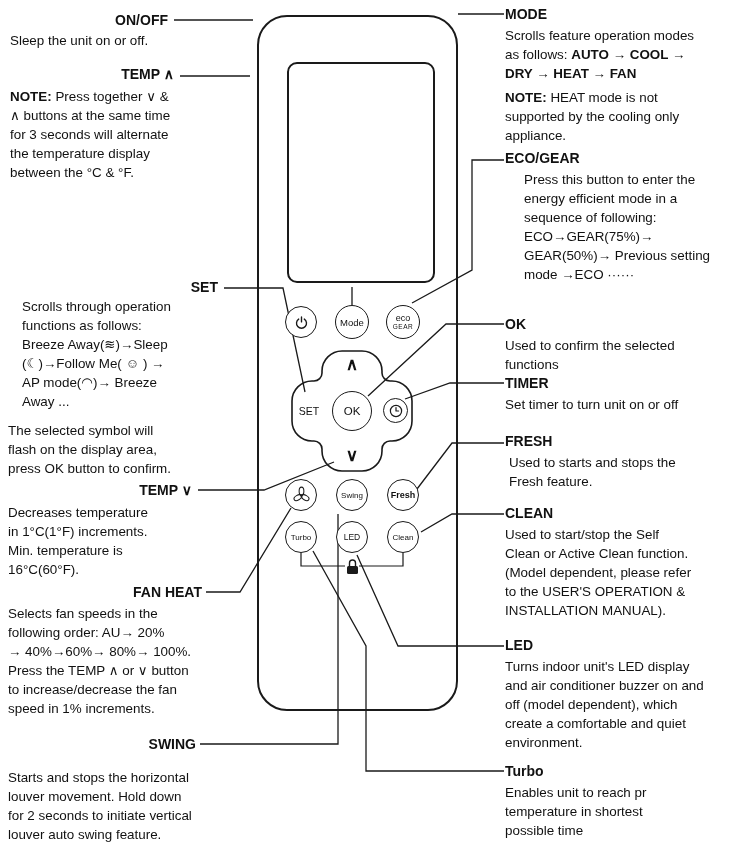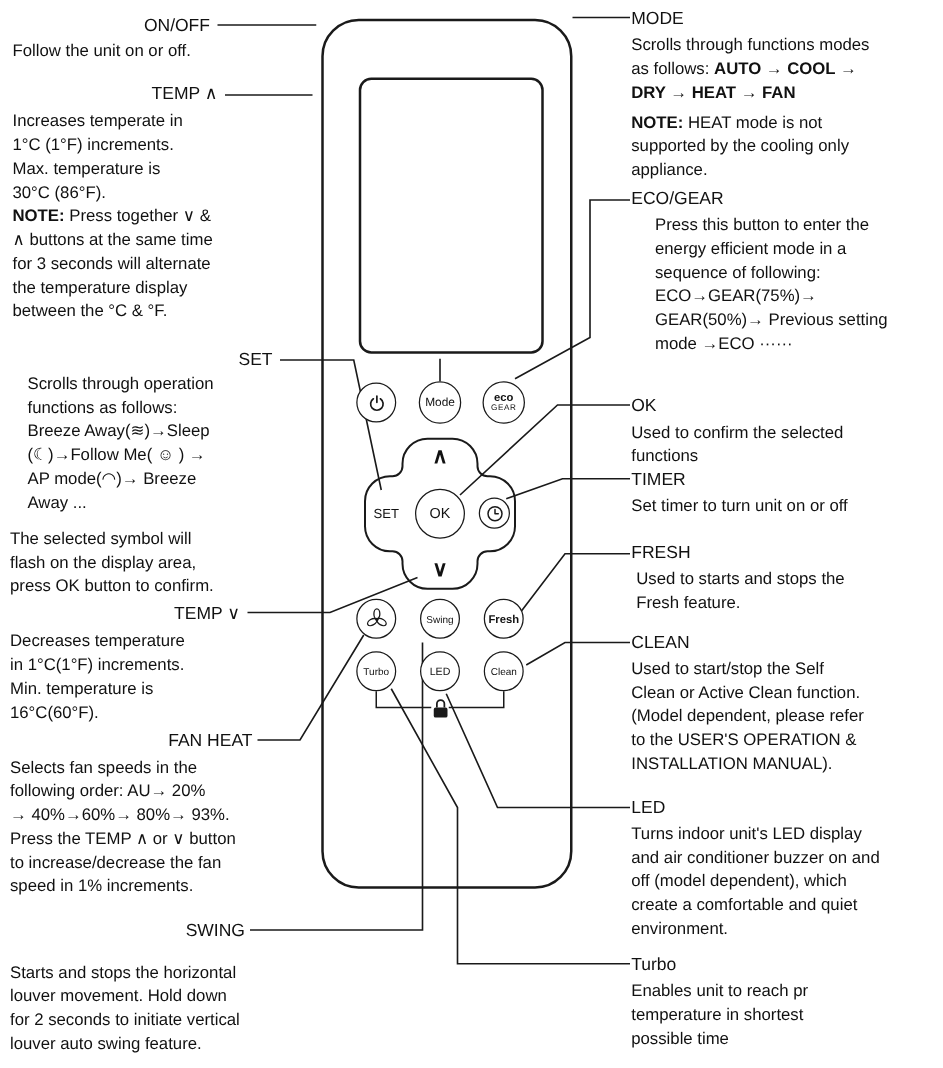--- a/index.html
+++ b/index.html
@@ -1,20 +1,20 @@
 <!DOCTYPE html>
 <html><head>
 <meta charset="utf-8">
 <style>
   html,body{margin:0;padding:0;}
   body{
     width:754px;height:854px;position:relative;background:#ffffff;
     font-family:"Liberation Sans",sans-serif;color:#111;overflow:hidden;
   }
-  .h{position:absolute;font-weight:normal;font-size:14px;line-height:16px;}
+  .h{position:absolute;font-weight:bold;font-size:14px;line-height:16px;}
   .hl{left:0;text-align:right;}
   .hr{left:505px;width:246px;text-align:left;}
   .body{position:absolute;font-size:13.4px;line-height:19px;white-space:pre-line;}
   .b{font-weight:bold;}
   .remote{position:absolute;left:257px;top:15px;width:201px;height:696px;
     border:2px solid #1a1a1a;border-radius:30px;background:#fff;box-sizing:border-box;}
   .display{position:absolute;left:287px;top:62px;width:148px;height:221px;
     border:2px solid #1a1a1a;border-radius:10px;background:#fff;box-sizing:border-box;}
   .btn{position:absolute;border:1.6px solid #1a1a1a;border-radius:50%;background:#fff;
     display:flex;flex-direction:column;align-items:center;justify-content:center;
@@ -64,21 +64,21 @@
 <div class="btn" style="left:285px;top:306px;width:32px;height:32px">
   <svg width="15" height="15" viewBox="0 0 24 24">
     <path d="M12 3 v8" stroke="#1a1a1a" stroke-width="2.2" fill="none" stroke-linecap="round"></path>
     <path d="M7.5 6.5 a8 8 0 1 0 9 0" stroke="#1a1a1a" stroke-width="2.2" fill="none" stroke-linecap="round"></path>
   </svg>
 </div>
 <div class="btn" style="left:335px;top:305px;width:34px;height:34px;font-size:9.5px">
   <span>Mode</span>
 </div>
 <div class="btn" style="left:386px;top:305px;width:34px;height:34px">
-  <span style="font-size:9px;font-weight:bold;line-height:9px">eco</span>
+  <span style="font-size:9px;font-weight:normal;line-height:9px">eco</span>
   <span style="font-size:6.5px;letter-spacing:.5px;line-height:8px">GEAR</span>
 </div>
 
 <div class="glyph" style="left:338px;top:355px;width:28px;height:20px;line-height:20px;font-size:17px">∧</div>
 <div class="glyph" style="left:338px;top:446px;width:28px;height:20px;line-height:20px;font-size:17px">∨</div>
 <div class="glyph" style="left:294px;top:404px;width:30px;height:14px;line-height:14px;font-size:10.5px;font-weight:400">SET</div>
 
 <div class="btn" style="left:332px;top:391px;width:40px;height:40px;font-size:11.5px">
   <span>OK</span>
 </div>
@@ -109,28 +109,24 @@
   <span>Turbo</span>
 </div>
 <div class="btn" style="left:336px;top:521px;width:32px;height:32px;font-size:8.5px">
   <span>LED</span>
 </div>
 <div class="btn" style="left:387px;top:521px;width:32px;height:32px;font-size:8px">
   <span>Clean</span>
 </div>
 
 <div class="h hl" style="top:12px;width:168px">ON/OFF</div>
-<div class="body" style="left:10px;top:31px;width:234px">Follow the unit on or off.</div>
+<div class="body" style="left:10px;top:31px;width:234px">Sleep the unit on or off.</div>
 
 <div class="h hl" style="top:66px;width:174px">TEMP ∧</div>
-<div class="body" style="left:10px;top:87px;width:240px"><span>Increases temperate in
-1°C (1°F) increments.
-Max. temperature is
-30°C (86°F).
-</span><span class="b">NOTE:</span><span> Press together ∨ &amp;
+<div class="body" style="left:10px;top:87px;width:240px"><span class="b">NOTE:</span><span> Press together ∨ &amp;
 ∧ buttons at the same time
 for 3 seconds will alternate
 the temperature display
 between the °C &amp;  °F.</span></div>
 
 <div class="h hl" style="top:279px;width:218px">SET</div>
 <div class="body" style="left:22px;top:297px;width:242px">Scrolls through operation
 functions as follows:
 Breeze Away(≋)→Sleep
 (☾)→Follow Me( ☺ ) →
@@ -142,33 +138,33 @@
 
 <div class="h hl" style="top:482px;width:192px">TEMP ∨</div>
 <div class="body" style="left:8px;top:503px;width:230px">Decreases temperature
 in 1°C(1°F) increments.
 Min. temperature is
 16°C(60°F).</div>
 
 <div class="h hl" style="top:584px;width:202px">FAN HEAT</div>
 <div class="body" style="left:8px;top:604px;width:246px">Selects fan speeds in the
 following order: AU→ 20%
-→ 40%→60%→ 80%→ 93%.
+→ 40%→60%→ 80%→ 100%.
 Press the TEMP ∧ or ∨ button
 to increase/decrease the fan
 speed in 1% increments.</div>
 
 <div class="h hl" style="top:736px;width:196px">SWING</div>
 <div class="body" style="left:8px;top:768px;width:248px">Starts and stops the horizontal
 louver movement. Hold down
 for 2 seconds to initiate vertical
 louver auto swing feature.</div>
 
 <div class="h hr" style="top:6px">MODE</div>
-<div class="body" style="left:505px;top:26px;width:246px"><span>Scrolls through functions modes
+<div class="body" style="left:505px;top:26px;width:246px"><span>Scrolls feature operation modes
 as follows:  </span><span class="b">AUTO → COOL →
 DRY →  HEAT → FAN</span></div>
 <div class="body" style="left:505px;top:88px;width:246px"><span class="b">NOTE:</span><span> HEAT mode is not
 supported by the cooling only
 appliance.</span></div>
 
 <div class="h hr" style="top:150px">ECO/GEAR</div>
 <div class="body" style="left:524px;top:170px;width:246px">Press this button to enter the
 energy efficient mode in a
 sequence of following:

